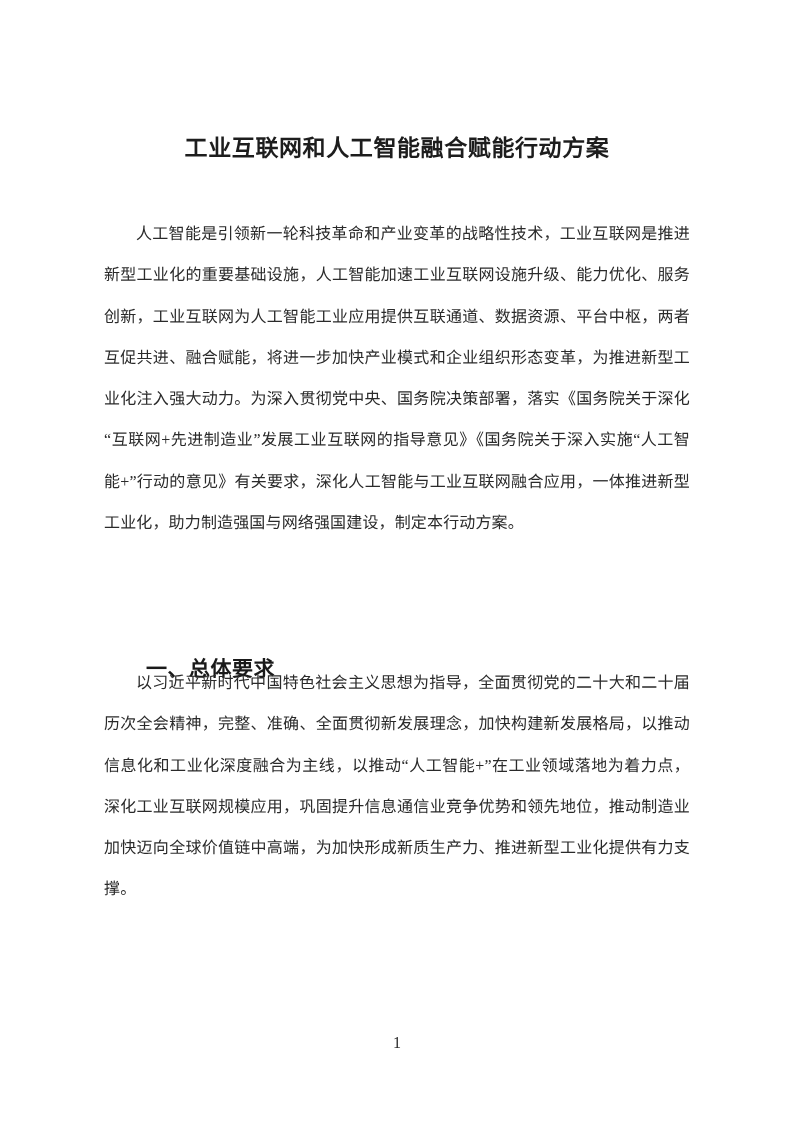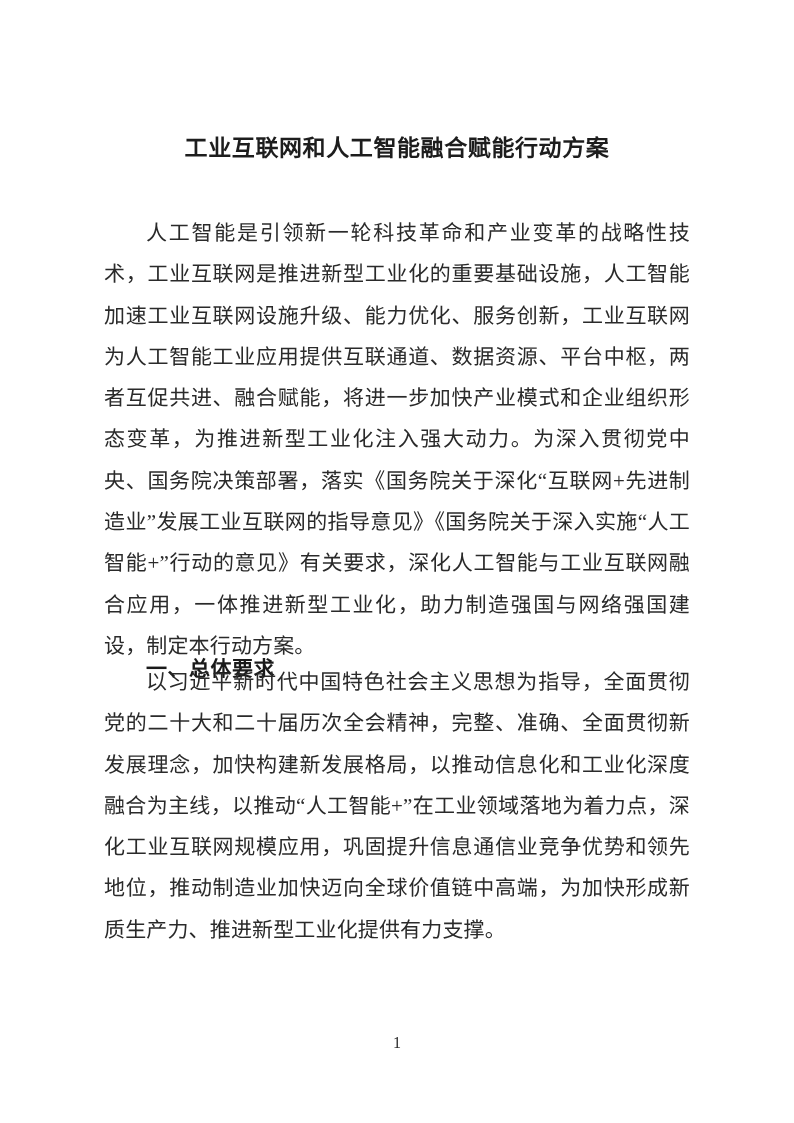--- a/index.html
+++ b/index.html
@@ -42,21 +42,21 @@
     left: 0;
     top: 133px;
     width: 586px;
   }
 
   
   .para {
     margin: 0;
     padding: 0;
     font-family: "Liberation Serif", "DejaVu Serif", serif;
-    font-size: 21px;
+    font-size: 16px;
     line-height: 41.3px;
     color: #2a2a2a;
     text-align: justify;
     text-justify: inter-character;
     text-indent: 2em;
     letter-spacing: 0.15px;
     position: absolute;
     left: 0;
     width: 586px;
     word-break: break-all;

